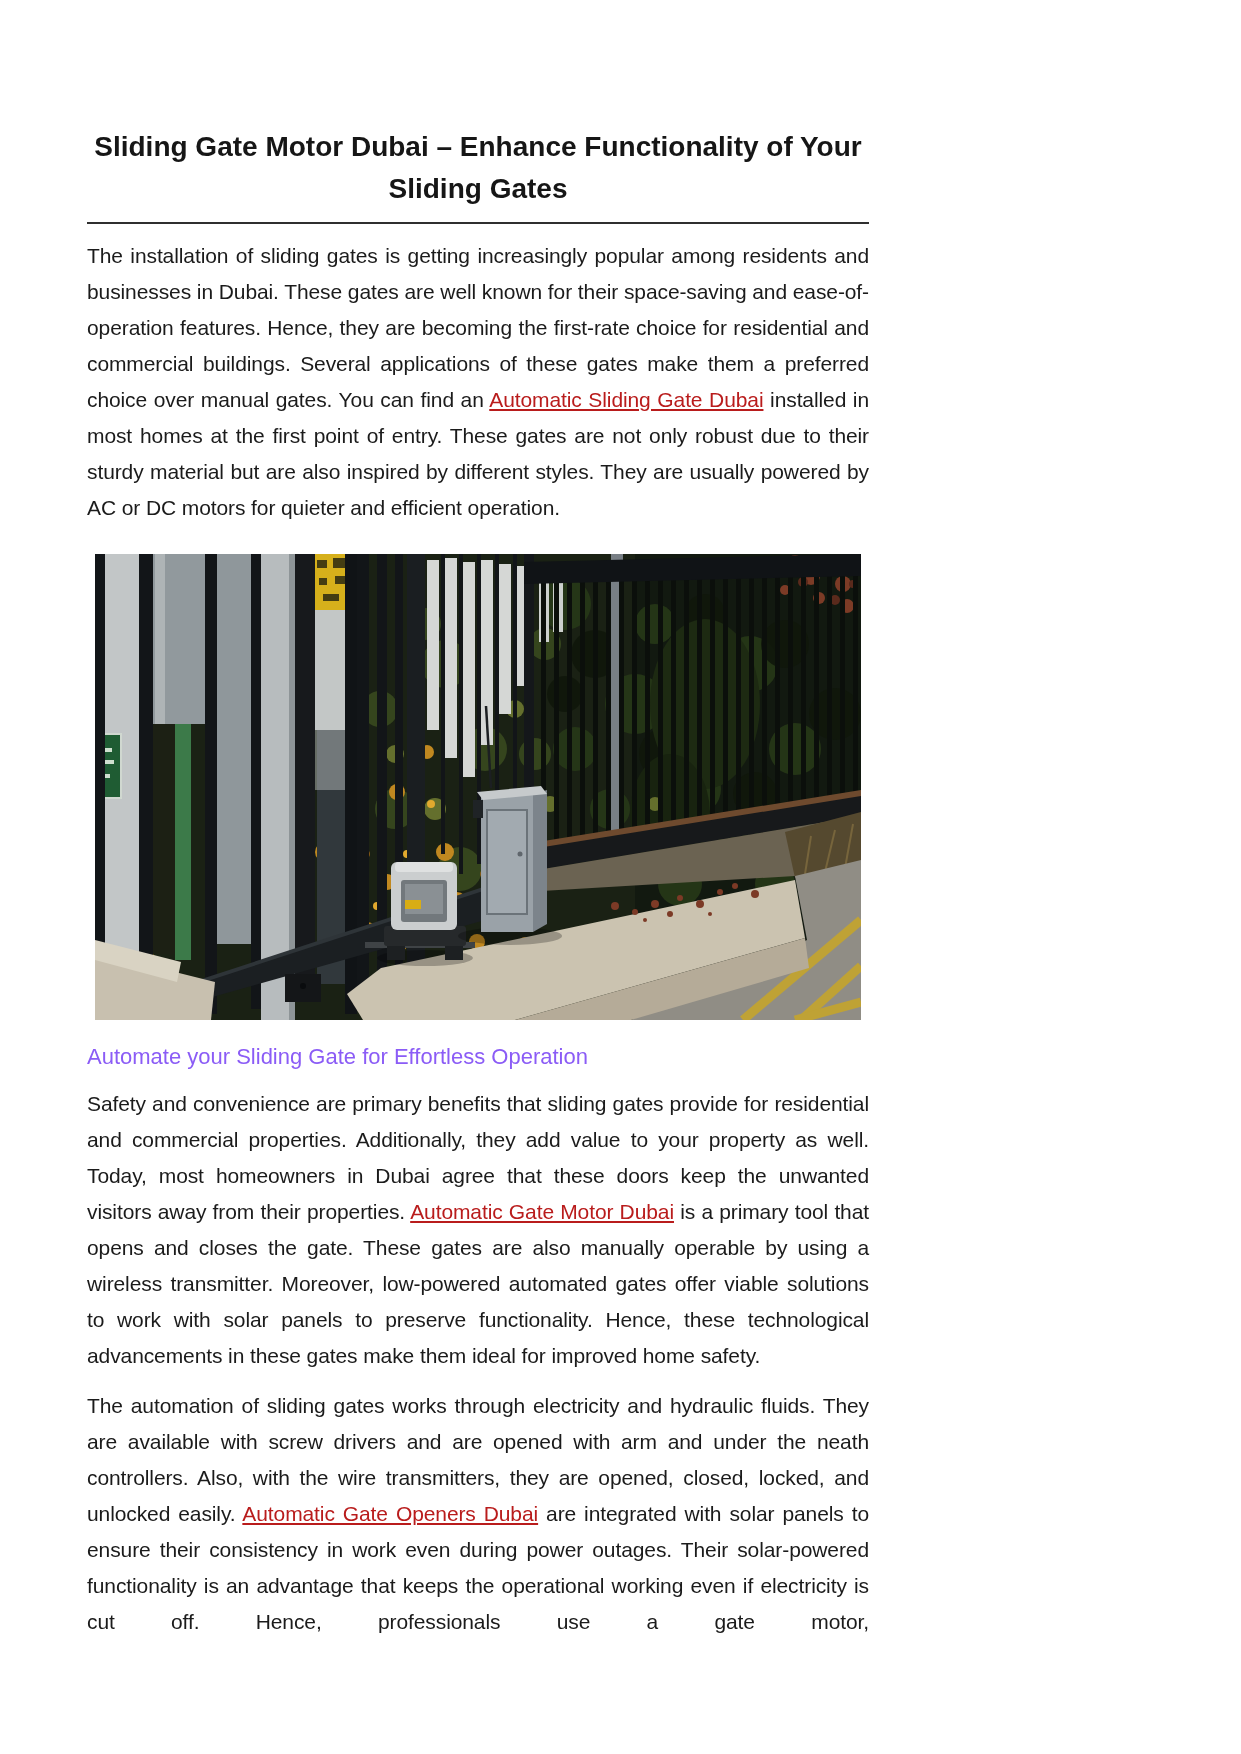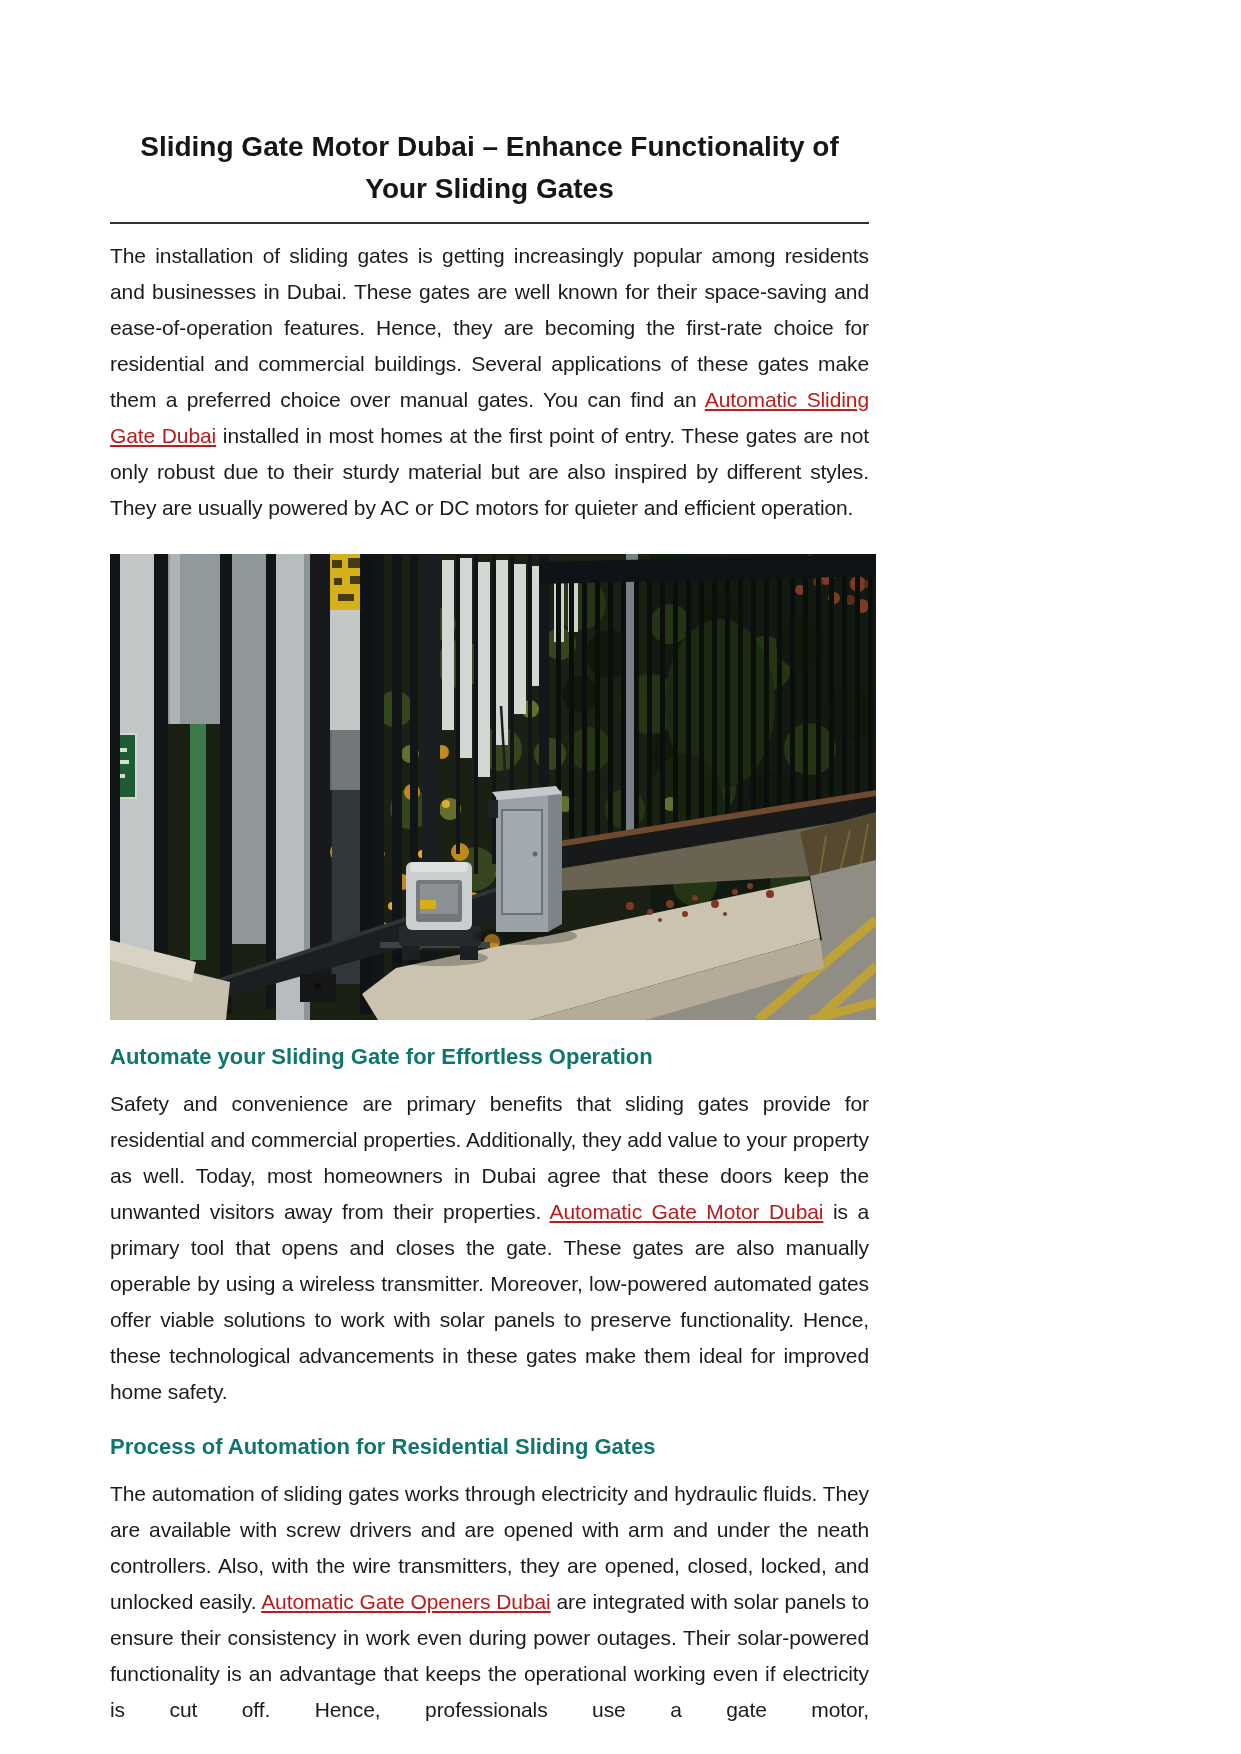--- a/index.html
+++ b/index.html
@@ -4,21 +4,21 @@
 <style>
   html,body { margin:0; padding:0; background:#ffffff; }
   .page {
     position: relative;
     width: 1003px;
     height: 1754px;
     background: #ffffff;
     font-family: "Liberation Sans", "DejaVu Sans", sans-serif;
     color: #1b1b1b;
     box-sizing: border-box;
-    padding: 126px 134px 0 110px;
+    padding: 126px 134px 0 87px;
     overflow: hidden;
   }
   h1.doc-title {
     margin: 0;
     font-size: 28px;
     line-height: 42px;
     font-weight: bold;
     text-align: center;
     color: #161616;
   }
@@ -38,22 +38,22 @@
   p.body-par.justify-last { text-align-last: justify; }
   a.doc-link {
     color: #b91c1c;
     text-decoration: underline;
     cursor: pointer;
   }
   h2.doc-h2 {
     margin: 22px 0 0 0;
     font-size: 22px;
     line-height: 30px;
-    font-weight: bold;
-    color: #0f766e;
+    font-weight: normal;
+    color: #8b5cf6;
   }
   figure.photo {
     margin: 28px auto 0 auto;
     width: 766px;
     height: 466px;
     padding: 0;
     display: block;
   }
   figure.photo svg { display:block; }
 </style>
@@ -344,17 +344,16 @@
         <rect x="378" y="246" width="10" height="18" fill="#1f2326"></rect>
         <line x1="396" y1="234" x2="391" y2="152" stroke="#1c1f22" stroke-width="2.5"></line>
       </g>
     </svg>
   </figure>
 
   <h2 class="doc-h2">Automate your Sliding Gate for Effortless Operation</h2>
 
   <p class="body-par"><span>Safety and convenience are primary benefits that sliding gates provide for residential and commercial properties. Additionally, they add value to your property as well. Today, most homeowners in Dubai agree that these doors keep the unwanted visitors away from their properties. </span><a class="doc-link">Automatic Gate Motor Dubai</a><span> is a primary tool that opens and closes the gate. These gates are also manually operable by using a wireless transmitter. Moreover, low-powered automated gates offer viable solutions to work with solar panels to preserve functionality. Hence, these technological advancements in these gates make them ideal for improved home safety.</span></p>
 
-  <h2 class="doc-h2">Process of Automation for Residential Sliding Gates</h2>
 
   <p class="body-par justify-last"><span>The automation of sliding gates works through electricity and hydraulic fluids. They are available with screw drivers and are opened with arm and under the neath controllers. Also, with the wire transmitters, they are opened, closed, locked, and unlocked easily. </span><a class="doc-link">Automatic Gate Openers Dubai</a><span> are integrated with solar panels to ensure their consistency in work even during power outages. Their solar-powered functionality is an advantage that keeps the operational working even if electricity is cut off. Hence, professionals use a gate motor,</span></p>
 
 </div>
 
 </body></html>

